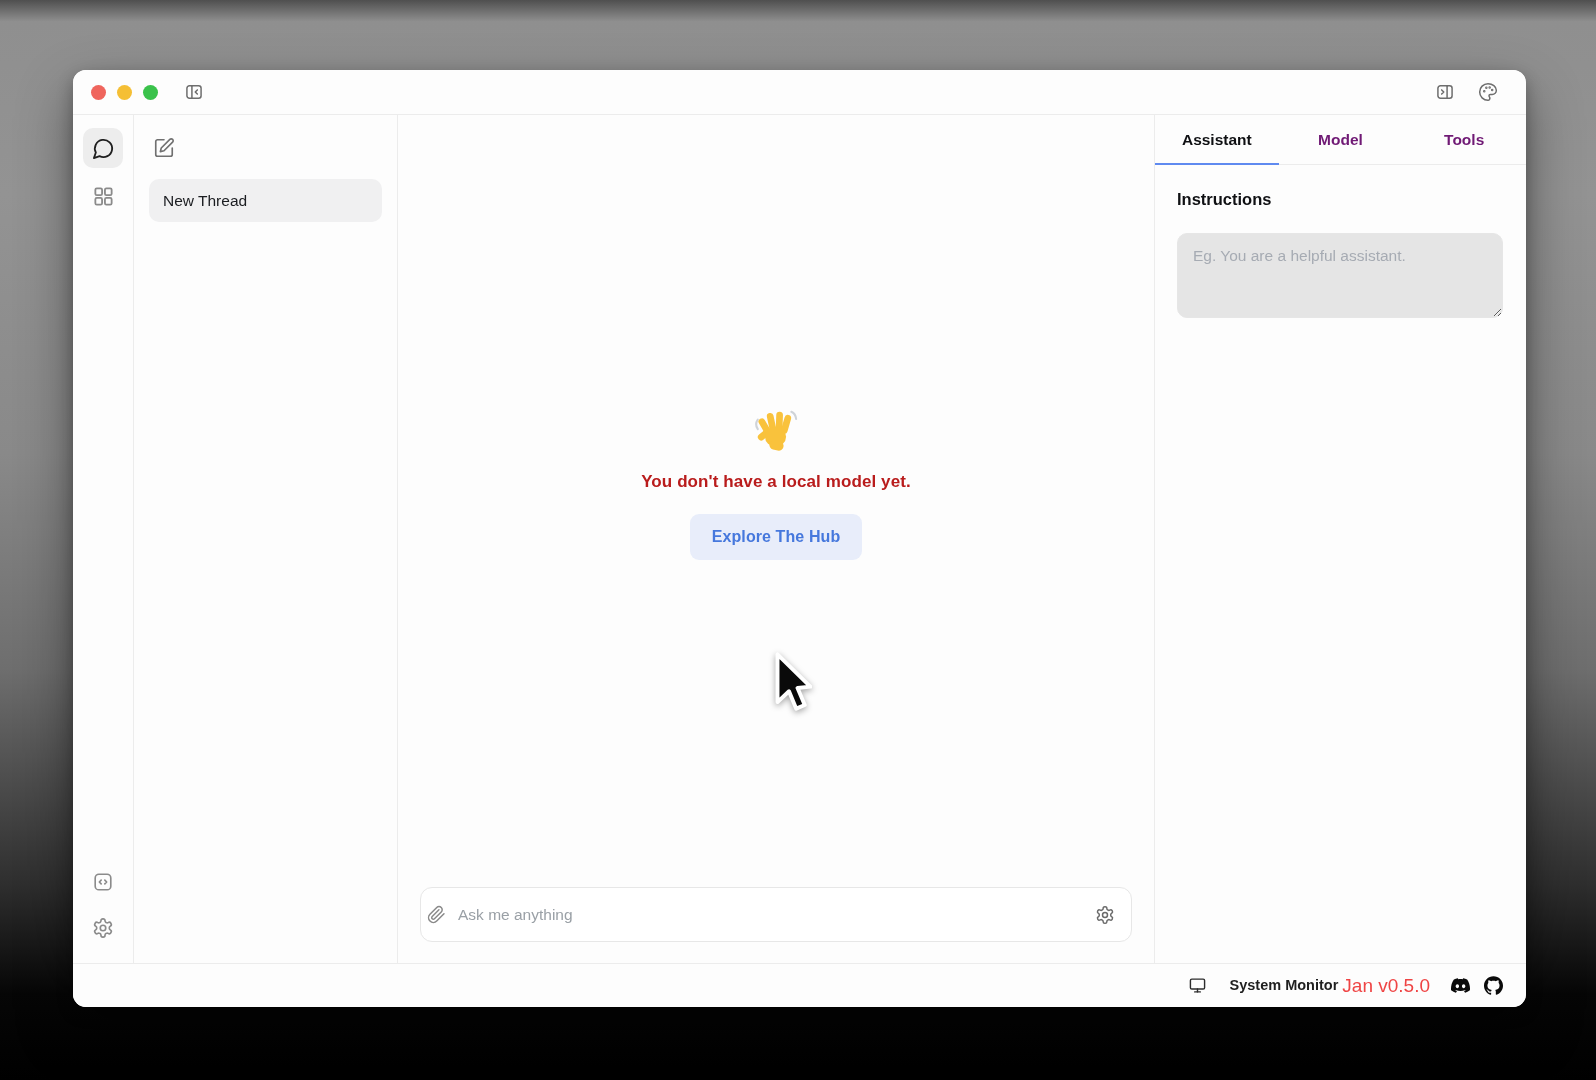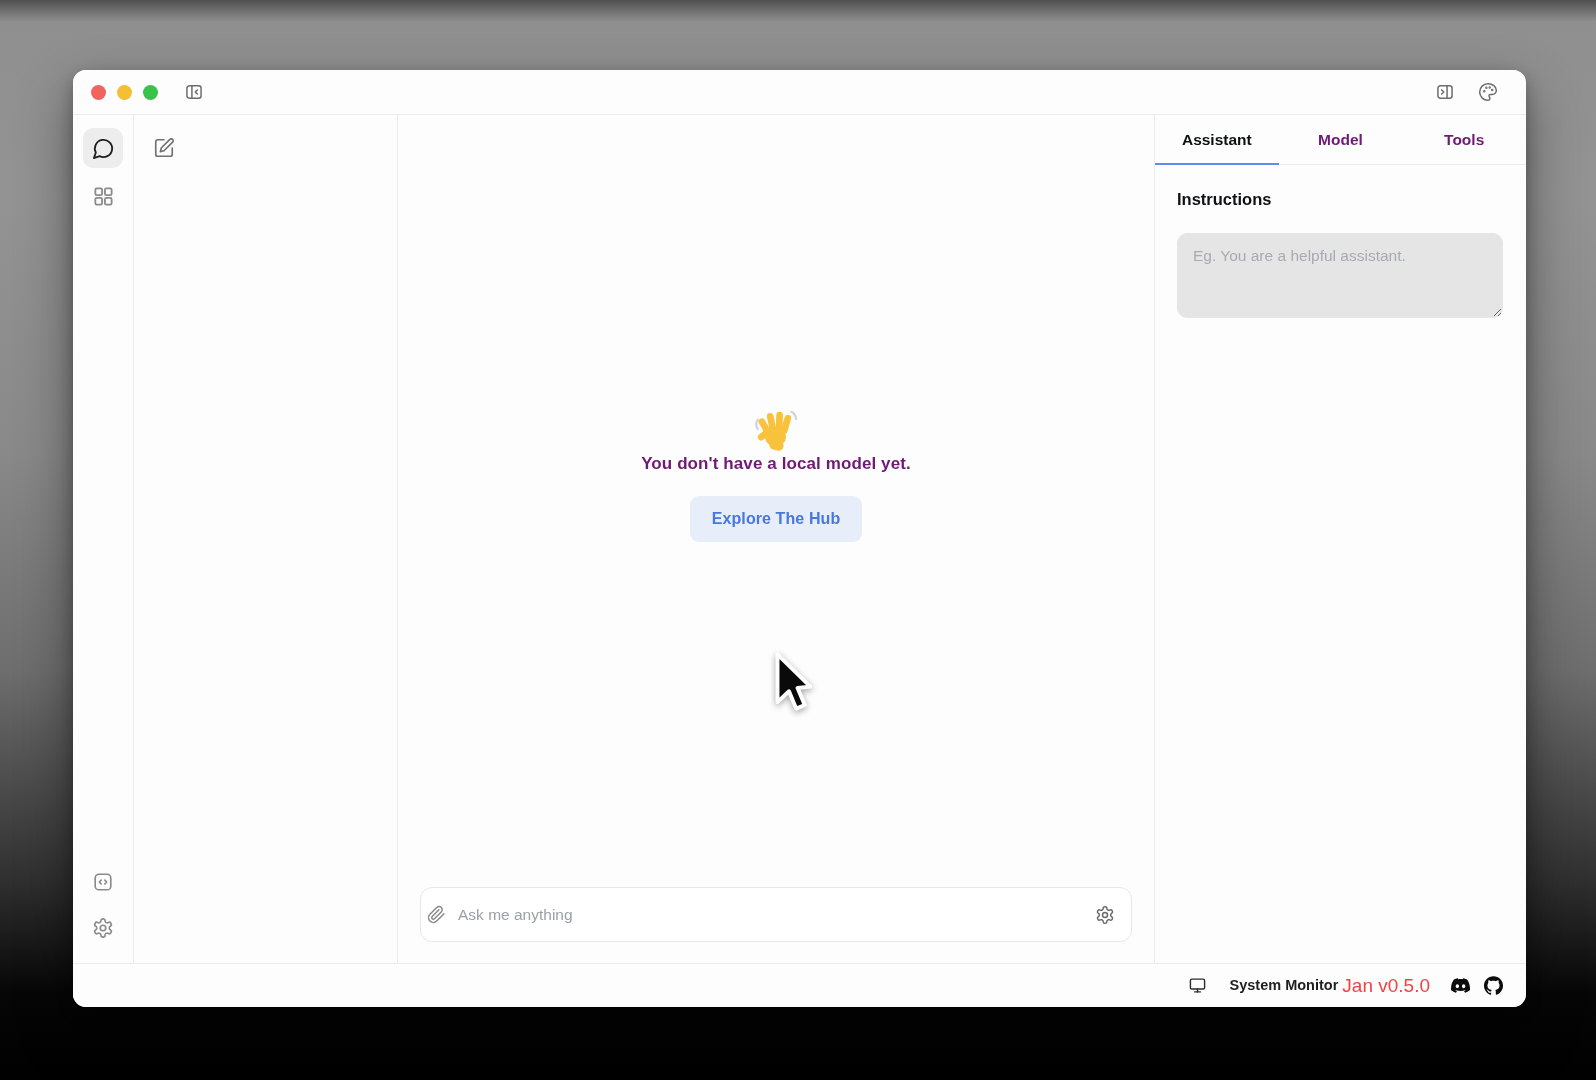--- a/index.html
+++ b/index.html
@@ -38,21 +38,21 @@
   .rail-bottom{ display:flex; flex-direction:column; gap:24px; align-items:center; }
   .rail-bottom .rail-ico{ width:22px; height:22px; color:#8b8b8b; cursor:pointer; }
   
   .threads{ width:264px; flex:0 0 264px; border-right:1px solid #ececec; padding:22px 15px 0 15px; background:#fdfdfd; }
   .compose-btn{ width:22px; height:22px; color:#707070; margin-left:4px; cursor:pointer; background:none; border:none; padding:0; }
   .thread-item{ margin-top:16px; height:43px; background:#f0f0f1; border-radius:10px; display:flex; align-items:center; padding:0 14px; cursor:pointer; }
   .thread-item span{ font-size:15.5px; font-weight:500; color:#1b1d21; }
   
   .main{ flex:1; position:relative; border-right:1px solid #ececec; background:#fdfdfd; }
   .empty-state{ position:absolute; top:293px; left:0; right:0; display:flex; flex-direction:column; align-items:center; }
-  .empty-msg{ font-size:17px; font-weight:600; color:#701a75; letter-spacing:.1px; }
+  .empty-msg{ margin-top:18px; font-size:17px; font-weight:600; color:#b91c1c; letter-spacing:.1px; }
   .cta-btn{ margin-top:22px; height:46px; padding:0 22px; border:none; border-radius:9px; background:#e8edfa; color:#4678dd; font-family:inherit; font-size:16px; font-weight:700; cursor:pointer; letter-spacing:.1px; }
   .chat-input{ position:absolute; left:22px; right:22px; bottom:21px; height:55px; background:#fff; border:1px solid #e7e7e7; border-radius:12px; display:flex; align-items:center; padding:0 16px 0 6px; }
   .clip-ico{ width:19px; height:19px; color:#8a8a8a; flex:0 0 auto; cursor:pointer; }
   .chat-input input{ flex:1; margin-left:12px; border:none; outline:none; font-family:inherit; font-size:15.5px; color:#222; background:transparent; }
   .chat-input input::placeholder{ color:#9aa0a6; }
   .gear-ico-input{ width:20px; height:20px; color:#6b6b6b; flex:0 0 auto; cursor:pointer; }
   
   .rpanel{ width:371px; flex:0 0 371px; display:flex; flex-direction:column; background:#fdfdfd; }
   .rp-tabs{ height:50px; flex:0 0 50px; display:flex; border-bottom:1px solid #ececec; }
   .rp-tab{ flex:1; position:relative; display:flex; align-items:center; justify-content:center; font-size:15.5px; color:#701a75; cursor:pointer; background:none; border:none; font-family:inherit;font-weight:bold; }
@@ -158,20 +158,23 @@
 
     <div class="threads">
       <button class="compose-btn">
         <span>
           <svg viewBox="0 0 24 24" width="22" height="22" fill="none" stroke="currentColor" stroke-width="1.8" stroke-linecap="round" stroke-linejoin="round">
             <path d="M12 3H5a2 2 0 0 0-2 2v14a2 2 0 0 0 2 2h14a2 2 0 0 0 2-2v-7"></path>
             <path d="M18.375 2.625a2.121 2.121 0 1 1 3 3L12 15l-4 1 1-4Z"></path>
           </svg>
         </span>
       </button>
+      <div class="thread-item">
+        <span>New Thread</span>
+      </div>
     </div>
 
     <div class="main">
       <div class="empty-state">
         <span>
           <svg viewBox="0 0 48 48" width="46" height="46">
             <g fill="#f9c23c">
               <rect x="8.5" y="10" width="7" height="18" rx="3.5" transform="rotate(-30 12 19)"></rect>
               <rect x="16" y="5" width="7" height="22" rx="3.5" transform="rotate(-12 19.5 16)"></rect>
               <rect x="24" y="4" width="7" height="23" rx="3.5" transform="rotate(2 27.5 15)"></rect>

